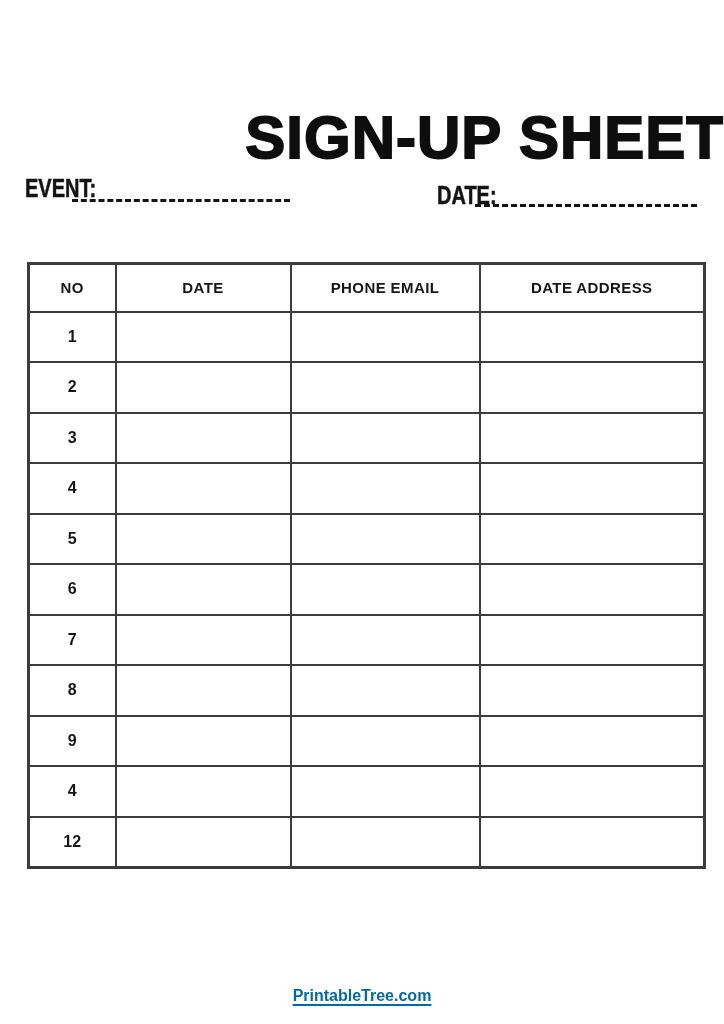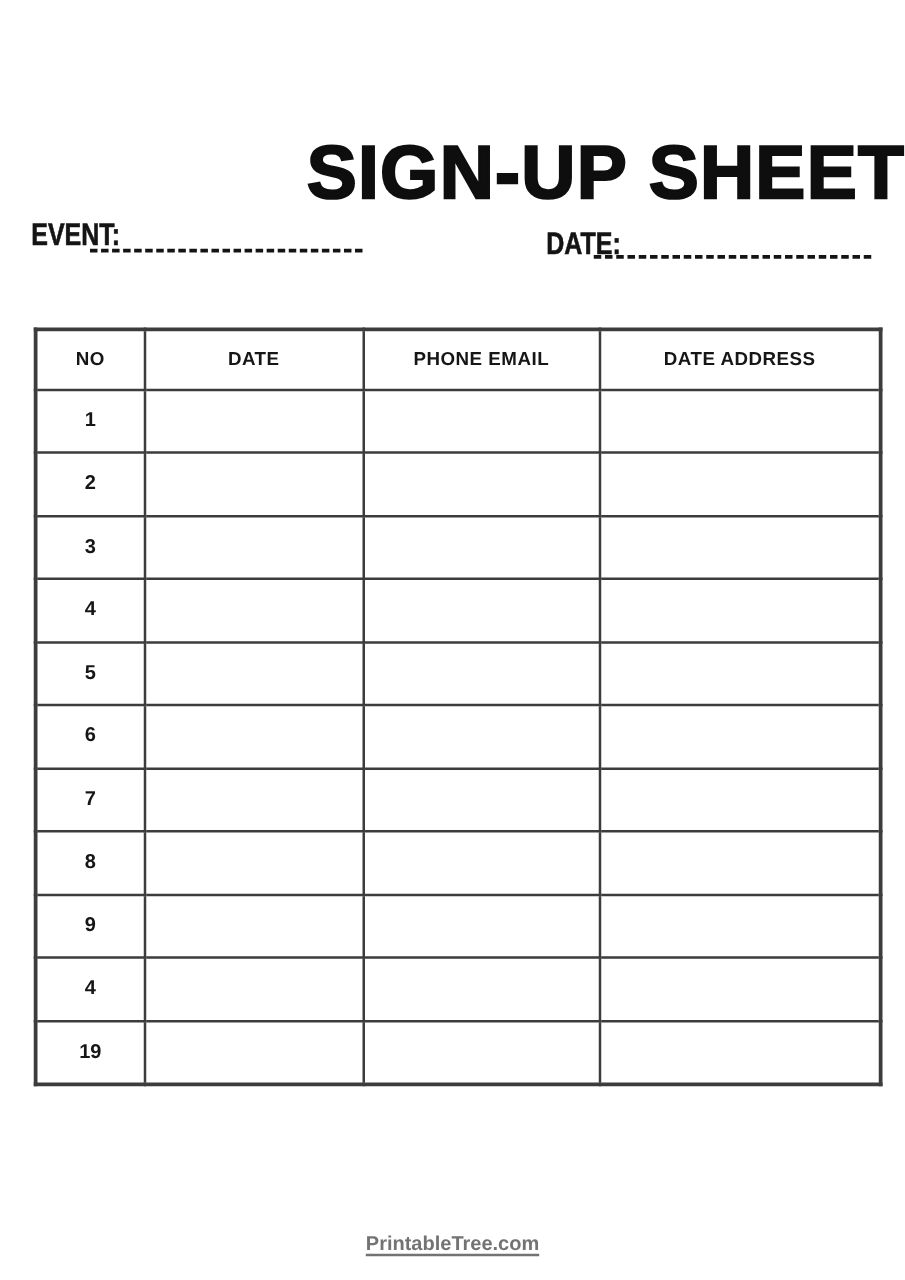--- a/index.html
+++ b/index.html
@@ -88,21 +88,21 @@
   .footer {
     position: absolute;
     top: 987px;
     left: 0;
     width: 100%;
     text-align: center;
   }
   .footer-link {
     font-size: 16px;
     font-weight: 700;
-    color: #737373;
+    color: #0369a1;
     text-decoration: underline;
     text-decoration-thickness: 1.5px;
     text-underline-offset: 3px;
     cursor: pointer;
   }
 </style>
 </head>
 <body>
 
 <div class="page">
@@ -185,21 +185,21 @@
     <td class="entry-cell"></td>
     <td class="entry-cell"></td>
   </tr>
         <tr>
     <td class="no-cell">4</td>
     <td class="entry-cell"></td>
     <td class="entry-cell"></td>
     <td class="entry-cell"></td>
   </tr>
         <tr>
-    <td class="no-cell">19</td>
+    <td class="no-cell">12</td>
     <td class="entry-cell"></td>
     <td class="entry-cell"></td>
     <td class="entry-cell"></td>
   </tr>
       </tbody>
   </table>
 
   <div class="footer">
     <a class="footer-link">PrintableTree.com</a>
   </div>

